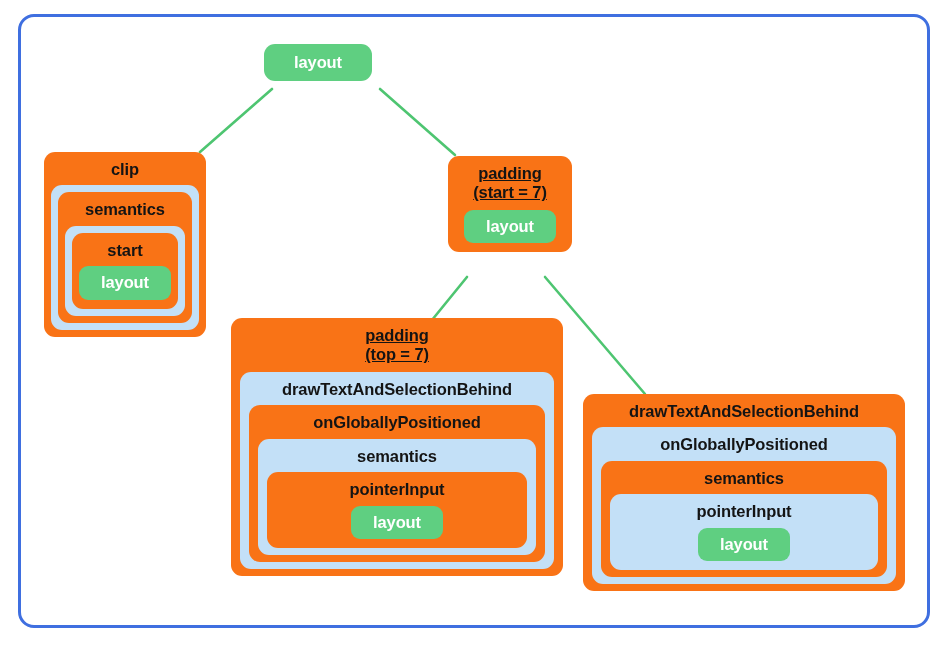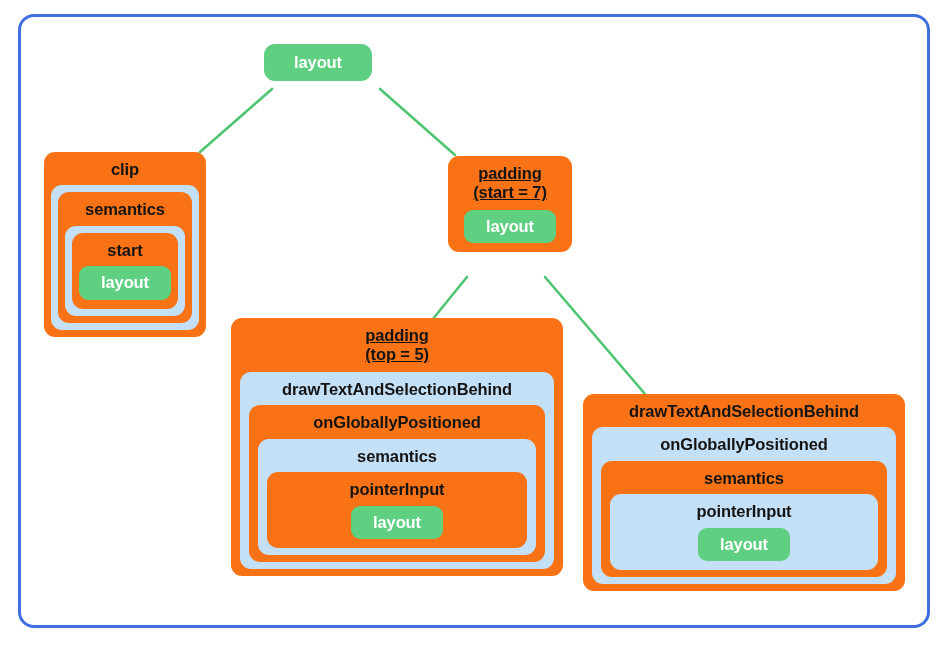--- a/index.html
+++ b/index.html
@@ -157,21 +157,21 @@
       <div class="leaf-holder">
         <span class="leaf">layout</span>
       </div>
     </div>
   </div>
 
   <div class="node" id="padding-top-stack">
     <div class="wrap shade-b two-line">
       <span class="lbl">
         <span>padding</span><br>
-        <span>(top = 5)</span>
+        <span>(top = 7)</span>
       </span>
       <div class="wrap shade-a">
         <span class="lbl">drawTextAndSelectionBehind</span>
         <div class="wrap shade-b">
           <span class="lbl">onGloballyPositioned</span>
           <div class="wrap shade-a">
             <span class="lbl">semantics</span>
             <div class="wrap shade-b">
               <span class="lbl">pointerInput</span>
               <div class="leaf-holder">

